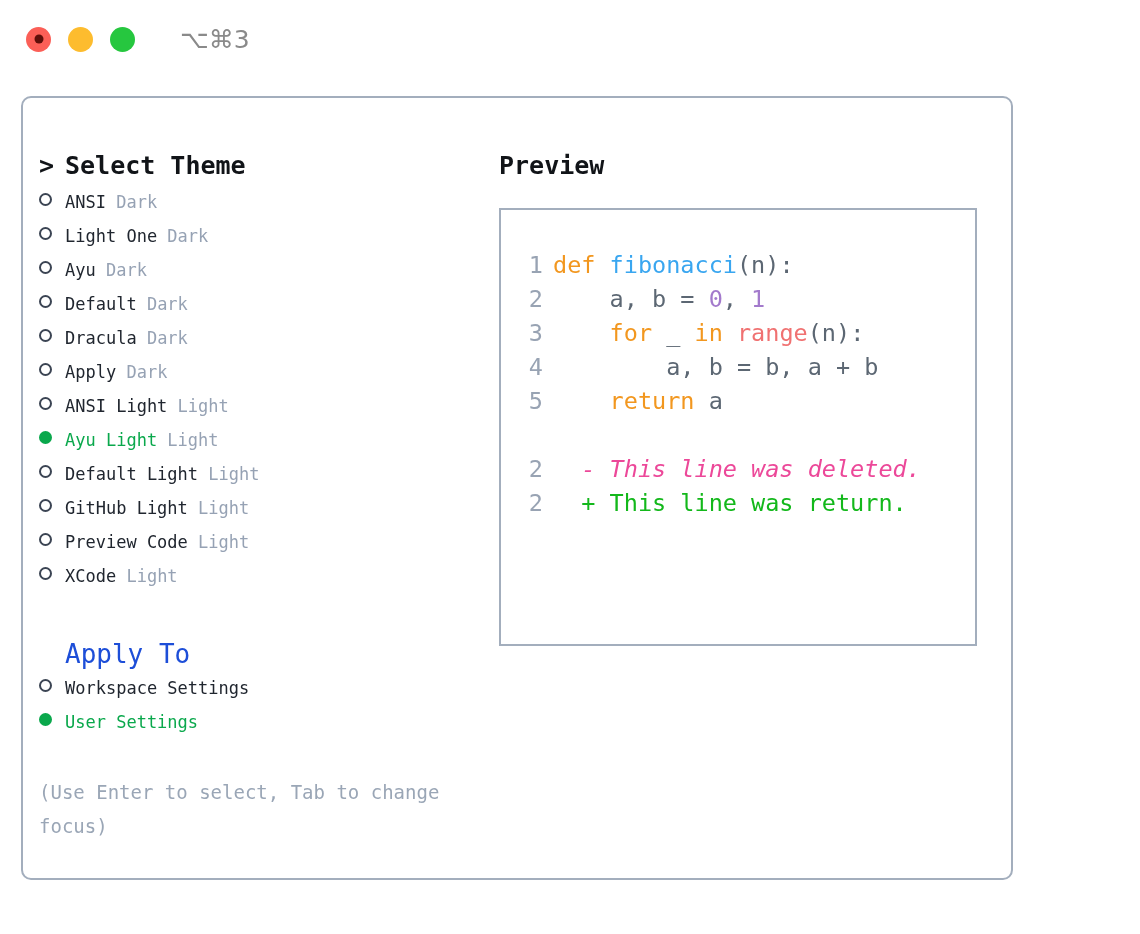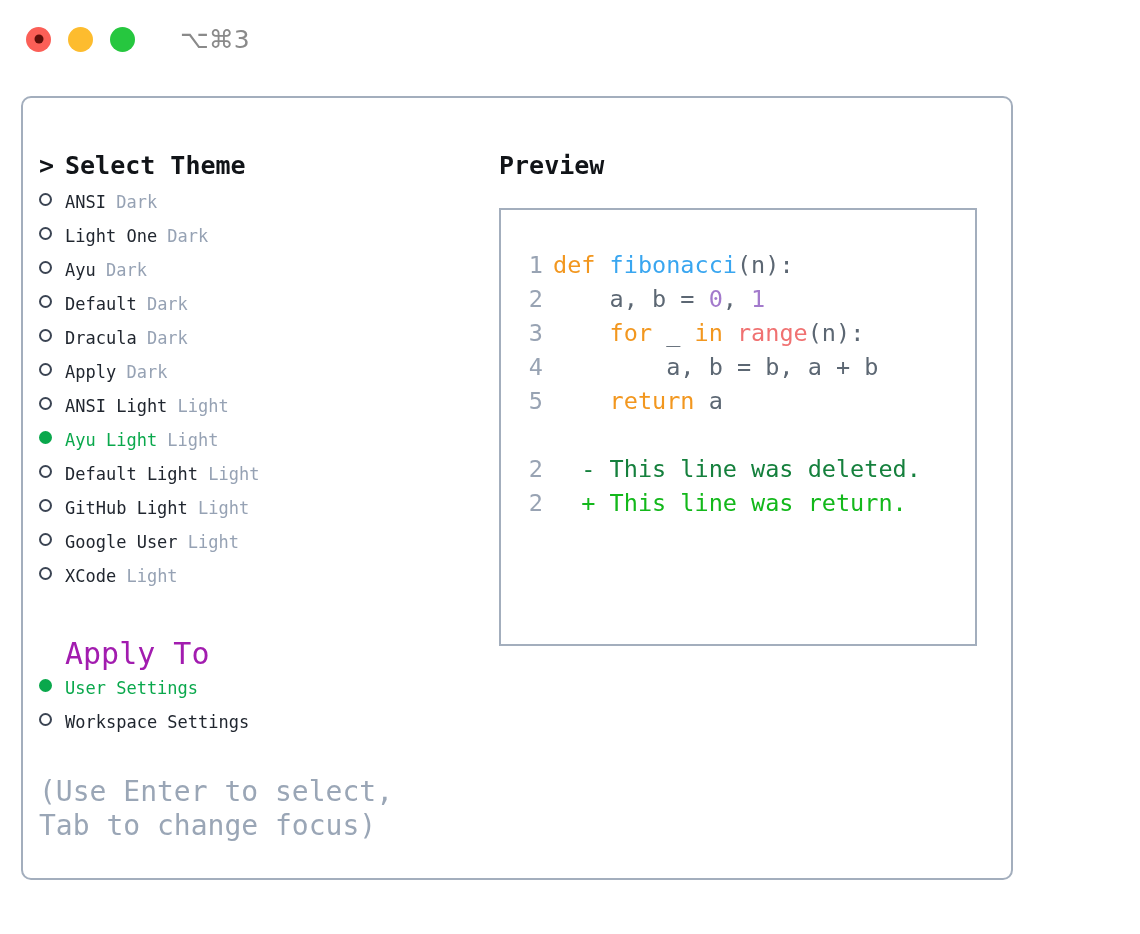--- a/index.html
+++ b/index.html
@@ -119,30 +119,30 @@
   .bullet.filled {
     background: #0aa84c;
     border-color: #0aa84c;
   }
   .label { color: #20262f; }
   .label.selected { color: #0aa84c; }
   .tag { color: #96a2b4; }
 
   .section-gap { height: 44px; }
   .apply-title {
-    color: #a21caf;
-    font-size: 30px;
+    color: #1d4ed8;
+    font-size: 26px;
     line-height: 34px;
     padding-left: 26px;
     white-space: pre;
   }
   .hint {
     margin-top: 36px;
     color: #9aa6b6;
-    font-size: 28px;
+    font-size: 19px;
     line-height: 34px;
     width: 420px;
     white-space: pre-wrap;
   }
 
   
   .right-col {
     flex: 1 1 auto;
     padding: 50px 0 12px 16px;
     box-sizing: border-box;
@@ -176,21 +176,21 @@
   }
   .blank-line { height: 34px; }
 
   .tok-kw   { color: #f2971f; }
   .tok-fn   { color: #39a6f0; }
   .tok-call { color: #f07171; text-align: center; }
   .tok-num  { color: #a37acc; }
   .tok-plain{ color: #5c6773; }
 
   .diff-ctx { color: #8a939f; }
-  .diff-del { color: #15803d; }
+  .diff-del { color: #ec4899; font-style: italic; }
   .diff-add { color: #13b81b; }
 </style>
 </head>
 <body>
 
 <div class="titlebar">
   <div class="traffic-lights">
     <span class="dot red"></span>
     <span class="dot yellow"></span>
     <span class="dot green"></span>
@@ -212,31 +212,31 @@
           <div class="row"><span class="marker"><span class="bullet"></span></span><span class="label">ANSI </span><span class="tag">Dark</span></div>
           <div class="row"><span class="marker"><span class="bullet"></span></span><span class="label">Light One </span><span class="tag">Dark</span></div>
           <div class="row"><span class="marker"><span class="bullet"></span></span><span class="label">Ayu </span><span class="tag">Dark</span></div>
           <div class="row"><span class="marker"><span class="bullet"></span></span><span class="label">Default </span><span class="tag">Dark</span></div>
           <div class="row"><span class="marker"><span class="bullet"></span></span><span class="label">Dracula </span><span class="tag">Dark</span></div>
           <div class="row"><span class="marker"><span class="bullet"></span></span><span class="label">Apply </span><span class="tag">Dark</span></div>
           <div class="row"><span class="marker"><span class="bullet"></span></span><span class="label">ANSI Light </span><span class="tag">Light</span></div>
           <div class="row"><span class="marker"><span class="bullet filled"></span></span><span class="label selected">Ayu Light </span><span class="tag">Light</span></div>
           <div class="row"><span class="marker"><span class="bullet"></span></span><span class="label">Default Light </span><span class="tag">Light</span></div>
           <div class="row"><span class="marker"><span class="bullet"></span></span><span class="label">GitHub Light </span><span class="tag">Light</span></div>
-          <div class="row"><span class="marker"><span class="bullet"></span></span><span class="label">Google User </span><span class="tag">Light</span></div>
+          <div class="row"><span class="marker"><span class="bullet"></span></span><span class="label">Preview Code </span><span class="tag">Light</span></div>
           <div class="row"><span class="marker"><span class="bullet"></span></span><span class="label">XCode </span><span class="tag">Light</span></div>
         </div>
 
       <div class="section-gap"></div>
 
       <div class="apply-title">Apply To</div>
 
       <div id="apply-items">
+          <div class="row"><span class="marker"><span class="bullet"></span></span><span class="label">Workspace Settings</span></div>
           <div class="row"><span class="marker"><span class="bullet filled"></span></span><span class="label selected">User Settings</span></div>
-          <div class="row"><span class="marker"><span class="bullet"></span></span><span class="label">Workspace Settings</span></div>
         </div>
 
       <div class="hint">(Use Enter to select, Tab to change focus)</div>
     </div>
 
     <div class="right-col">
       <div class="preview-title">Preview</div>
 
       <div class="preview-box">
         <div id="code-block">

